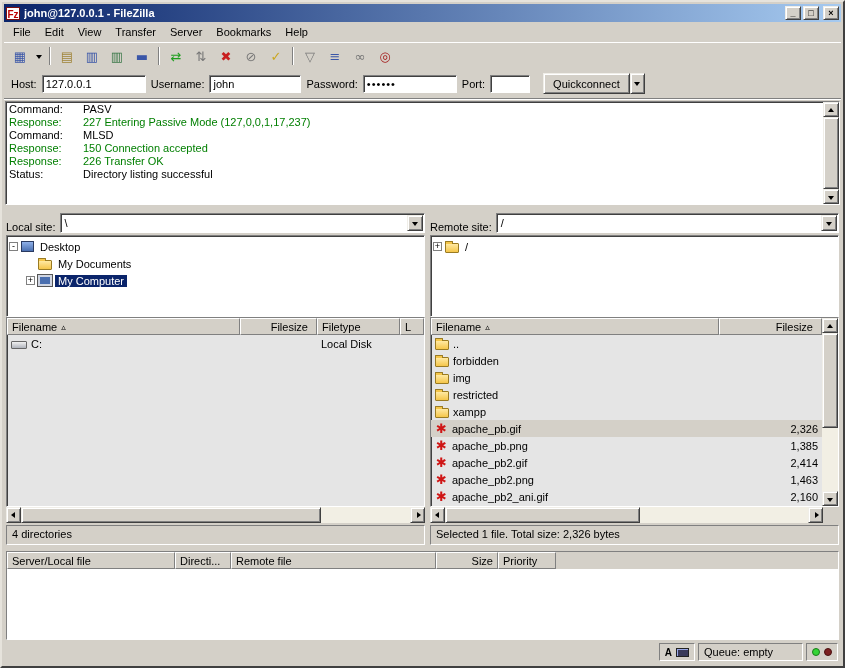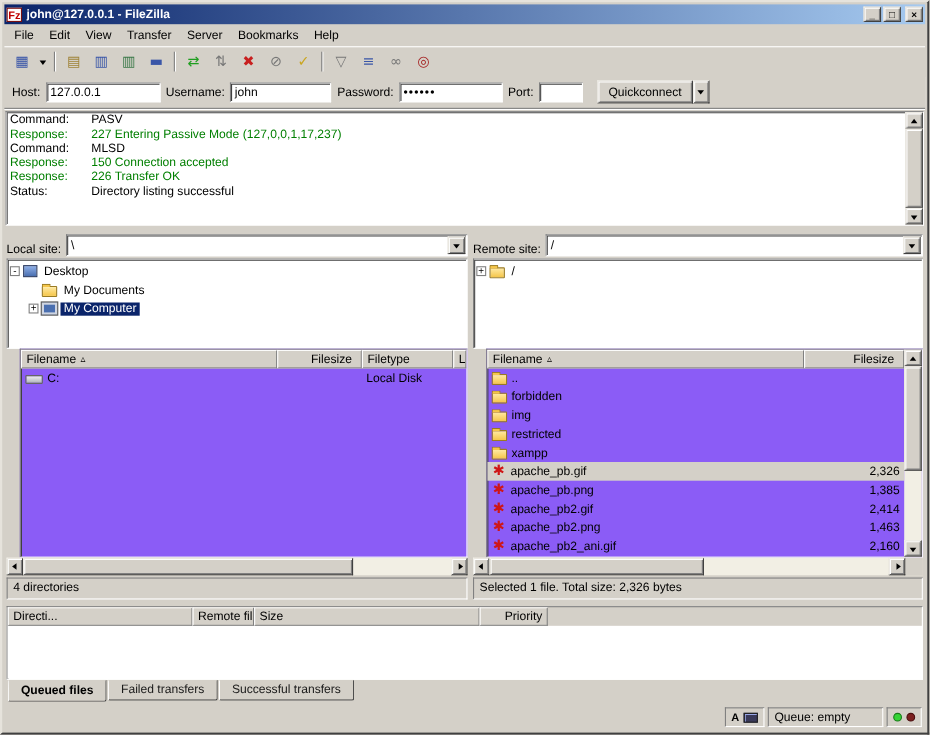--- a/index.html
+++ b/index.html
@@ -159,21 +159,21 @@
   .icon-desktop { width:13px; height:11px; background:linear-gradient(#8fb0e8,#4a6fb0); border:1px solid #2a3a60; }
   .icon-computer { width:14px; height:11px; background:#4a6fb0; border:2px solid #cfd5e2; outline:1px solid #555; }
   .icon-drive { width:16px; height:8px; margin-top:3px; background:linear-gradient(#f0f0f0,#b0b4bc); border:1px solid #666; border-radius:1px; }
   .icon-image {
     width:13px; height:13px; text-align:center;
     color:#cf1616; font-family:"DejaVu Sans", sans-serif;
     font-size:13px; line-height:13px; font-weight:bold;
   }
   .icon-image::before { content:"✱"; }
   
-  .listbox { flex:none; height:190px; background:#8b5cf6; display:flex;margin-left:12px; }
+  .listbox { flex:none; height:190px; background:#e5e5e5; display:flex; }
   .list-inner { flex:1; display:flex; flex-direction:column; min-width:0; }
   .lheader { flex:none; height:17px; display:flex; background:#d4d0c8; overflow:hidden; }
   .hcell {
     display:flex; align-items:center; padding:0 4px; flex:none;
     background:#d4d0c8;
     border:1px solid; border-color:#fff #808080 #808080 #fff;
     white-space:nowrap; overflow:hidden;
   }
   .sort { margin-left:4px; font-family:"DejaVu Sans", sans-serif; font-size:9px; }
   .lrows { flex:1; overflow:hidden; }
@@ -193,21 +193,21 @@
   .remote-list .hcell:nth-child(2) { flex:1; justify-content:flex-end; }
   .remote-list .rc1 { width:288px; }
   .remote-list .rc2 { flex:1; justify-content:flex-end; }
   .pane-status { flex:none; height:20px; margin-top:2px; padding:2px 5px; white-space:nowrap; overflow:hidden; }
   
   .queuebox { flex:1; margin:6px 2px 0; background:#fff; display:flex; flex-direction:column; min-height:60px; }
   .queue-header .hcell:nth-child(1) { width:168px; }
   .queue-header .hcell:nth-child(2) { width:56px; }
   .queue-header .hcell:nth-child(3) { width:205px; }
   .queue-header .hcell:nth-child(4) { width:62px; justify-content:flex-end; }
-  .queue-header .hcell:nth-child(5) { width:44px; }
+  .queue-header .hcell:nth-child(5) { width:58px; }
   .queue-header .hcell:nth-child(6) { width:160px; }
   .queue-body { flex:1; background:#fff; }
   
   .tabs { flex:none; height:22px; display:flex; align-items:flex-start; padding-left:3px; gap:1px; }
   .tab {
     padding:2px 11px 3px; background:#d4d0c8; color:#1a1a1a;
     border:1px solid; border-color:#d4d0c8 #404040 #404040 #fff;
     border-radius:0 0 2px 2px;
   }
   .tab.active { font-weight:bold; color:#000; padding-top:3px; }
@@ -600,43 +600,35 @@
         <div class="sb-btn raised sb-right"></div>
         <div class="corner"></div>
       </div>
       <div class="pane-status sunken-panel">Selected 1 file. Total size: 2,326 bytes</div>
     </div>
   </div>
 
   <div class="queuebox sunken-field">
     <div class="lheader queue-header">
 
+        <span class="hcell">Server/Local file</span>
 
         <span class="hcell">Directi...</span>
 
         <span class="hcell">Remote file</span>
 
         <span class="hcell">Size</span>
 
         <span class="hcell">Priority</span>
 
 
     </div>
     <div class="queue-body"></div>
   </div>
 
-  <div class="tabs">
-
-      <span class="tab active">Queued files</span>
-
-      <span class="tab">Failed transfers</span>
-
-      <span class="tab">Successful transfers</span>
-
-  </div>
 
   <div class="statusbar">
     <span class="sb-spring"></span>
     <span class="sb-panel sunken-panel">
       <span class="mini-icon ascii">A</span>
       <span class="mini-icon bin"></span>
     </span>
     <span class="sb-panel sunken-panel queue-panel">Queue: empty</span>
     <span class="sb-panel sunken-panel">
       <span class="led led-green"></span>

